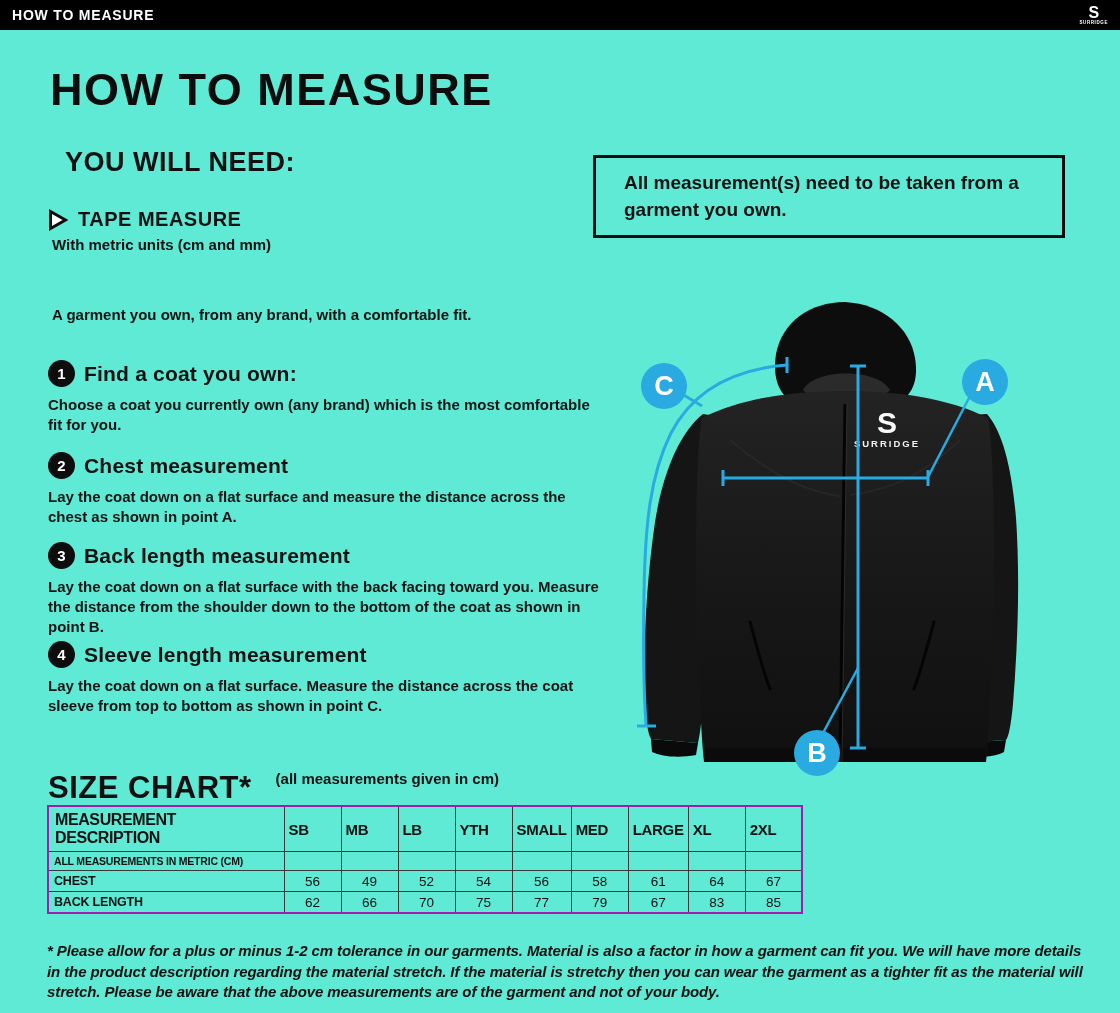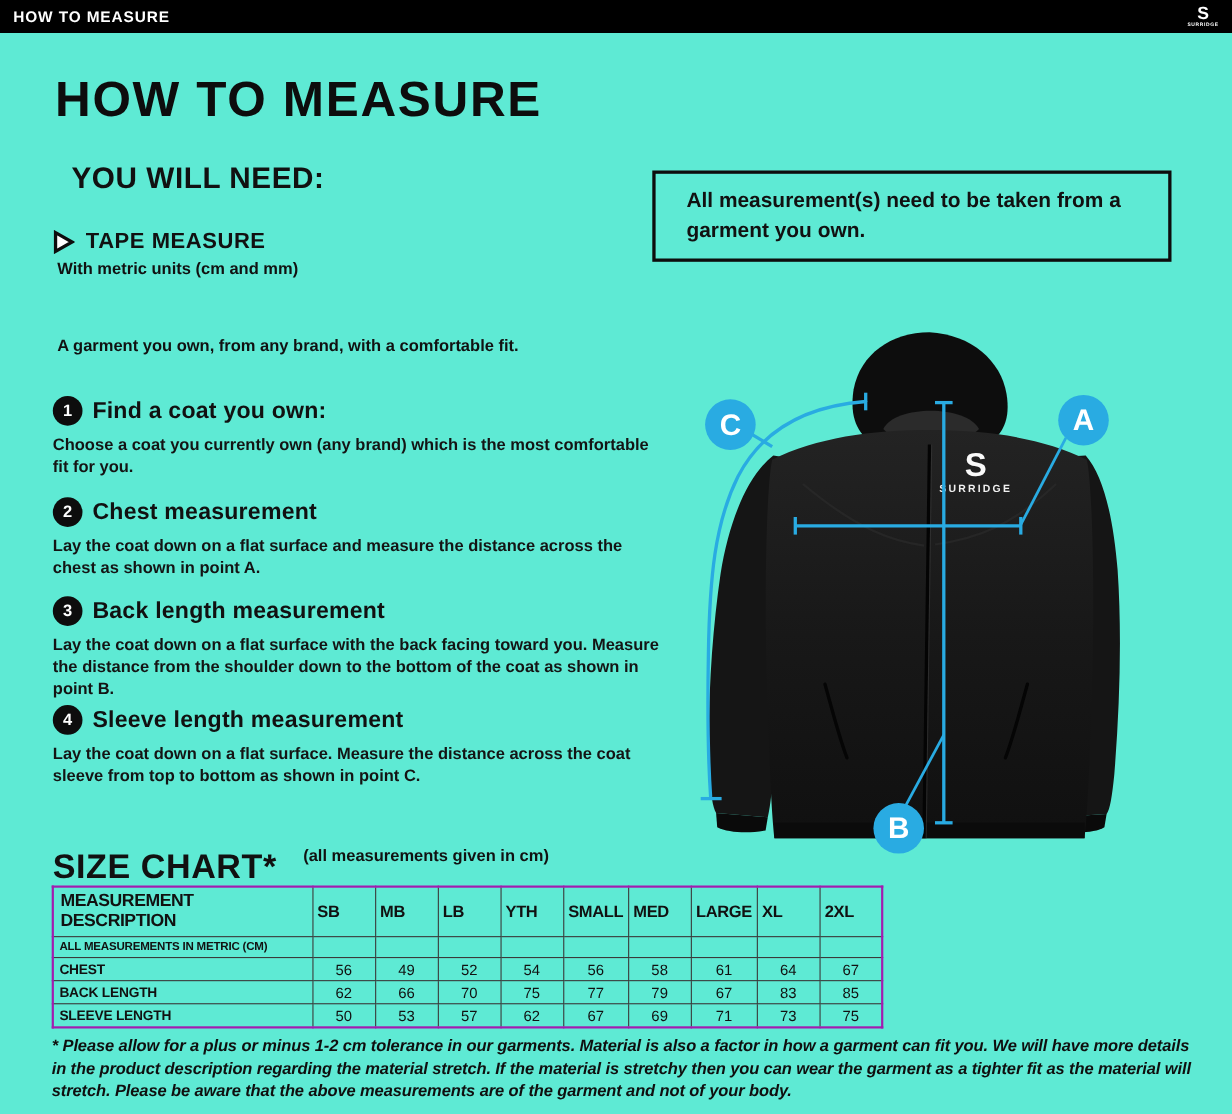--- a/index.html
+++ b/index.html
@@ -224,30 +224,18 @@
           <td class="value-cell">62</td>
           <td class="value-cell">66</td>
           <td class="value-cell">70</td>
           <td class="value-cell">75</td>
           <td class="value-cell">77</td>
           <td class="value-cell">79</td>
           <td class="value-cell">67</td>
           <td class="value-cell">83</td>
           <td class="value-cell">85</td>
         </tr>
-        <tr>
-          <td class="label-cell">SLEEVE LENGTH</td>
-          <td class="value-cell">50</td>
-          <td class="value-cell">53</td>
-          <td class="value-cell">57</td>
-          <td class="value-cell">62</td>
-          <td class="value-cell">67</td>
-          <td class="value-cell">69</td>
-          <td class="value-cell">71</td>
-          <td class="value-cell">73</td>
-          <td class="value-cell">75</td>
-        </tr>
       </tbody>
   </table>
 
   <div class="footnote">* Please allow for a plus or minus 1-2 cm tolerance in our garments. Material is also a factor in how a garment can fit you. We will have more details in the product description regarding the material stretch.  If the material is stretchy then you can wear the garment as a tighter fit as the material will stretch.  Please be aware that the above measurements are of the garment and not of your body.</div>
 
 </div>
 
 </body></html>

